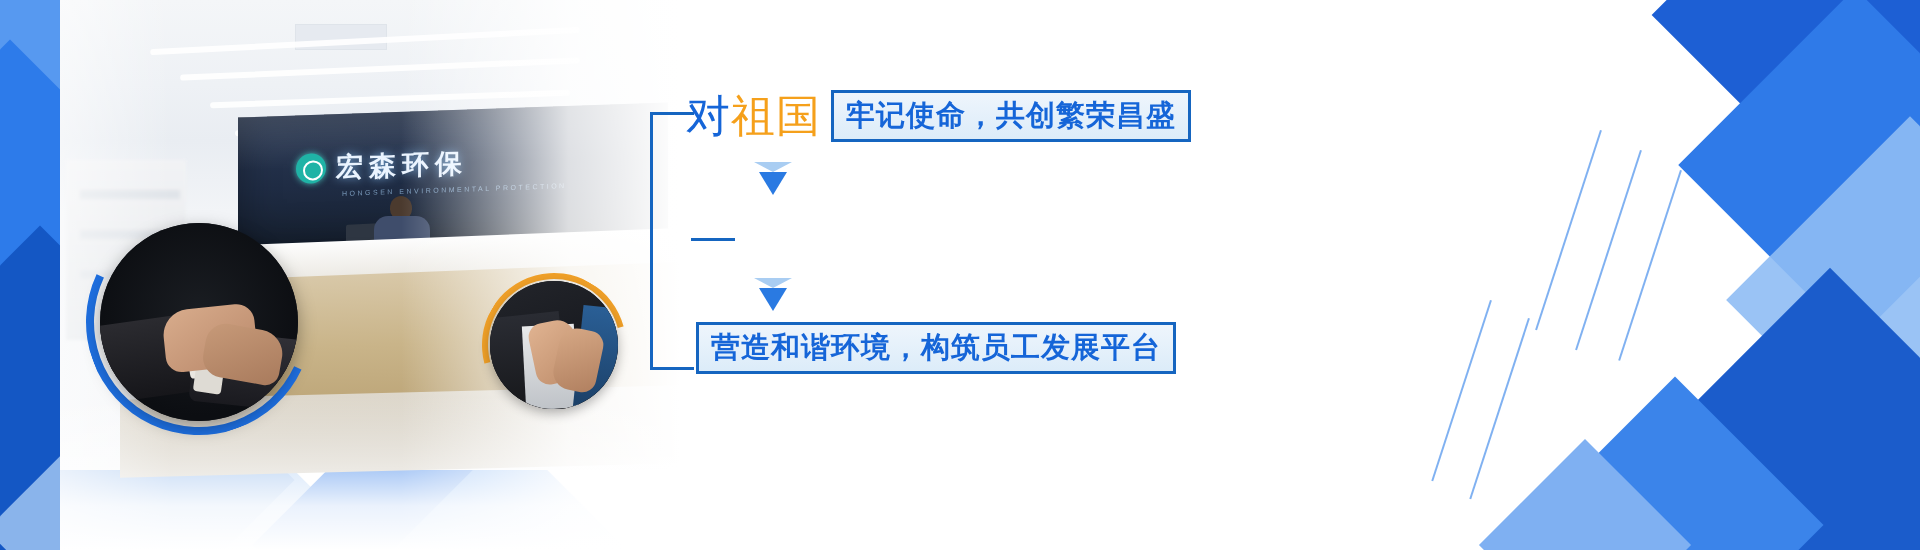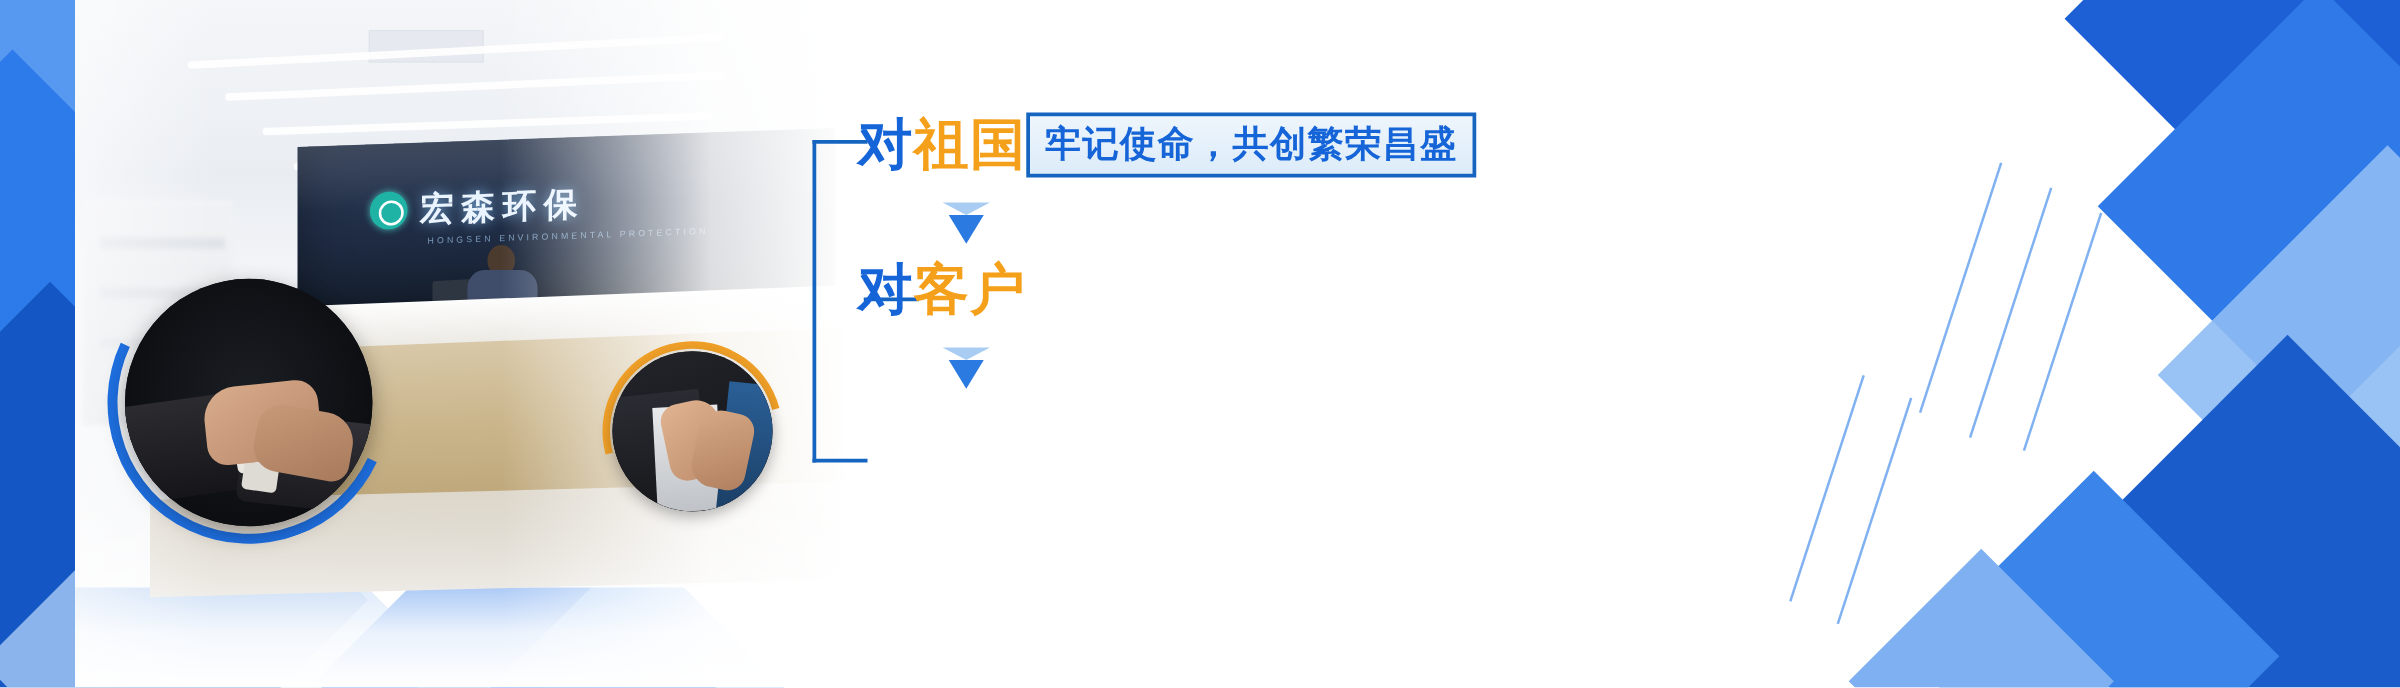--- a/index.html
+++ b/index.html
@@ -380,30 +380,31 @@
     display: flex;
     align-items: center;
     height: 56px;
   }
   .row1 { top: 18px; left: 0; }
   .row2 { top: 134px; left: 0; }
   .row3 { top: 250px; left: 0; }
 
   .heading {
     font-size: 44px;
-    font-weight: 700;
+    font-weight: 400;
     letter-spacing: 1px;
     line-height: 1;
     white-space: nowrap;
     font-family: "DejaVu Sans", "Liberation Sans", sans-serif;
   }
   .h-blue { color: #1565d8; }
   .h-orange { color: #f5a01b; }
 
   .tagbox {
+    margin-left: 10px;
     border: 3px solid #1565c0;
     background: linear-gradient(180deg,#eef5fc,#dcecf9);
     padding: 5px 12px 7px 12px;
     color: #1565d8;
     font-size: 29px;
     font-weight: 700;
     letter-spacing: 1px;
     white-space: nowrap;
     line-height: 1.18;
     font-family: "DejaVu Sans", "Liberation Sans", sans-serif;
@@ -524,24 +525,22 @@
     <div class="rows">
 
       <div class="row row1">
         <span class="heading">
           <span class="h-blue">对</span><span class="h-orange">祖国</span>
         </span>
         <span class="tagbox">牢记使命，共创繁荣昌盛</span>
       </div>
 
       <div class="row row2">
-        <span class="heading">
-          <span class="h-blue">对</span><span class="h-orange">客户</span>
-        </span>
       </div>
 
       <div class="row row3">
+        <span class="tagbox">营造和谐环境，构筑员工发展平台</span>
       </div>
 
     </div>
   </div>
 
 </div>
 
 </body></html>

